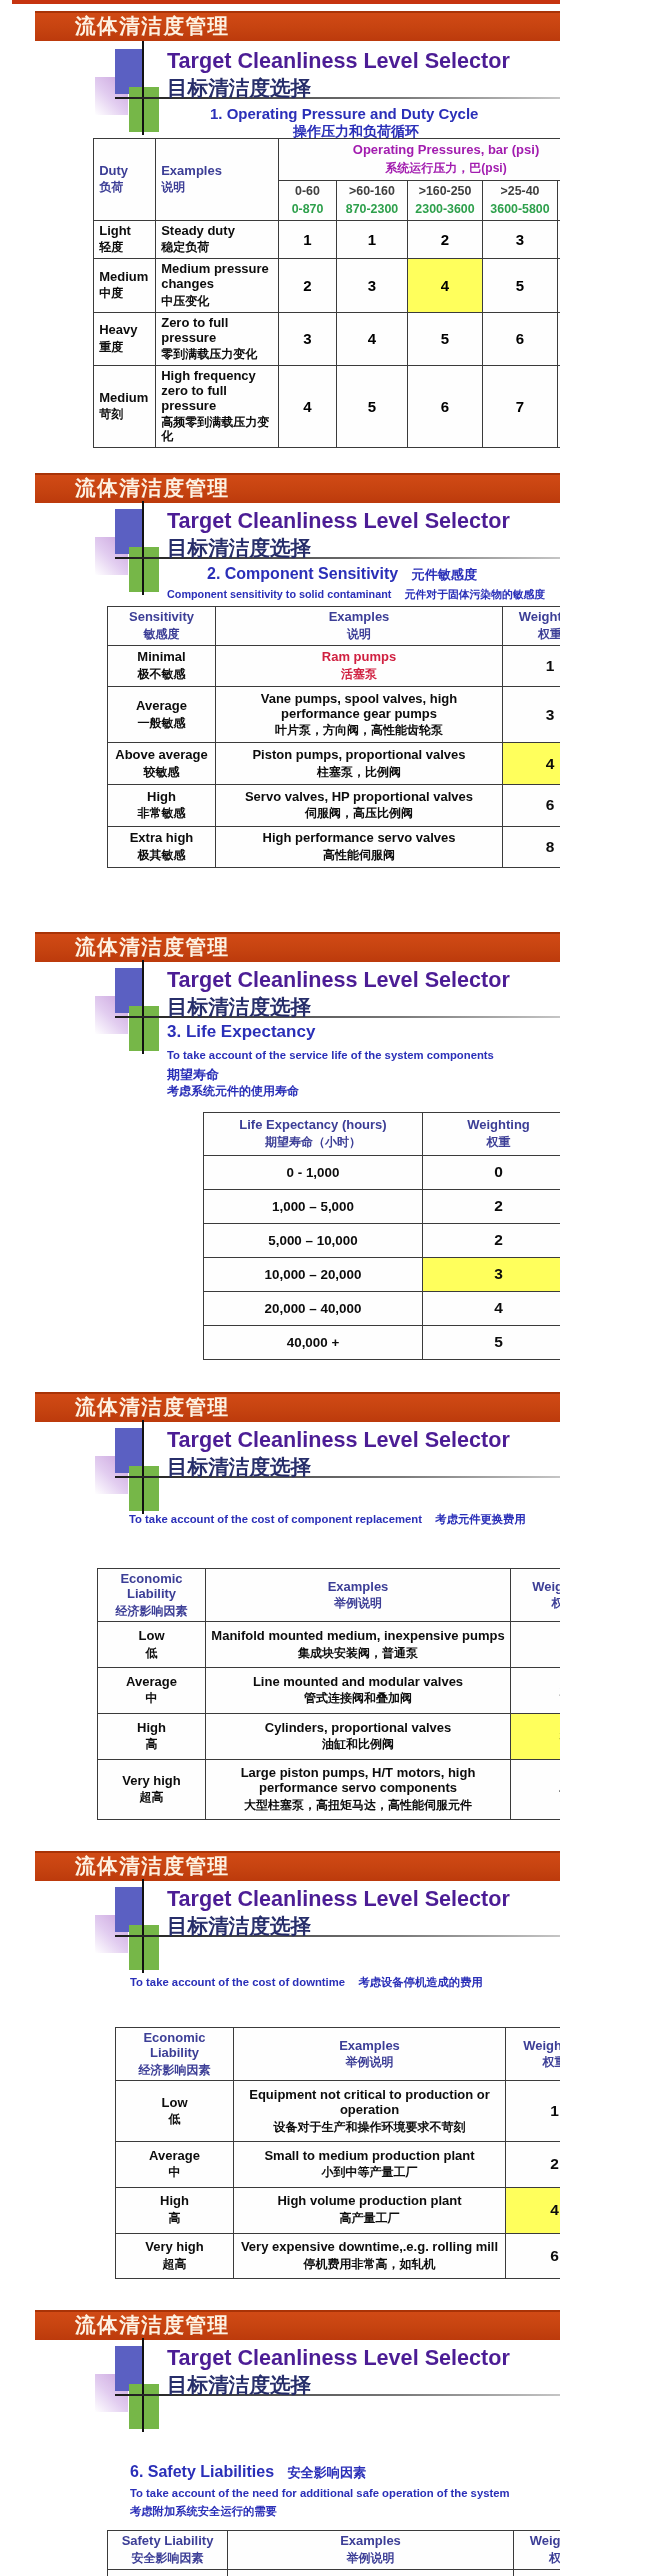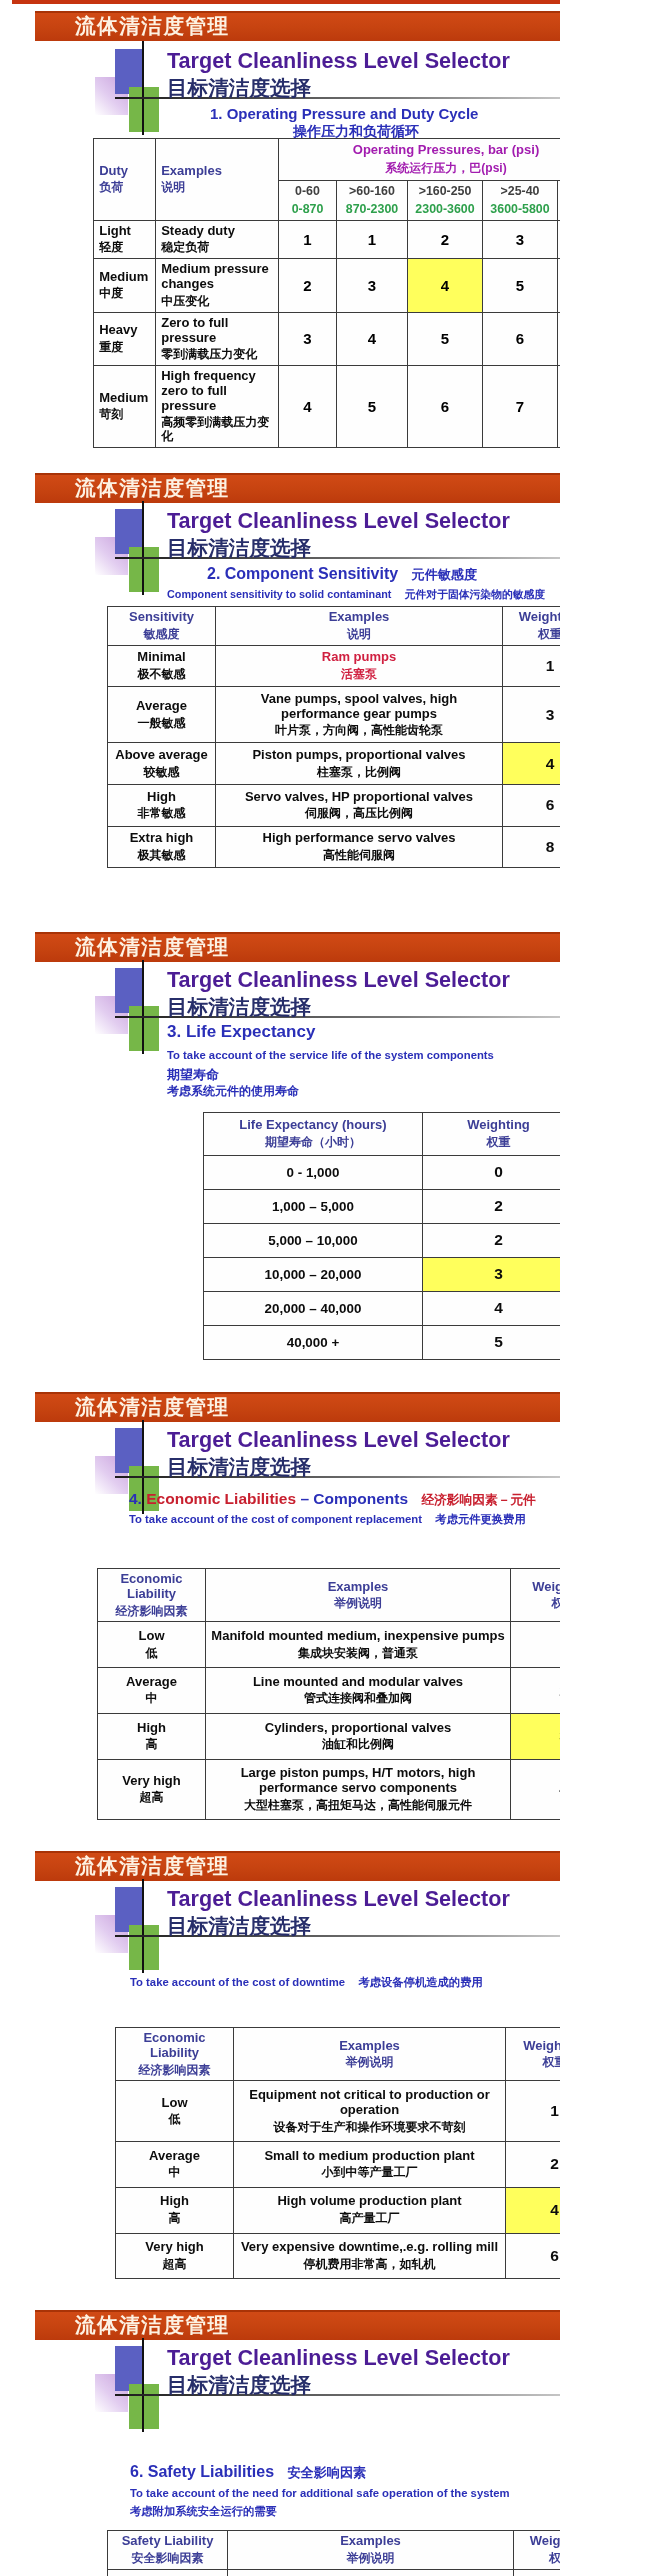--- a/index.html
+++ b/index.html
@@ -375,21 +375,20 @@
       <div class="banner">
         <span class="banner-title">流体清洁度管理</span>
       </div>
       <div class="sq purple"></div>
       <div class="sq blue"></div>
       <div class="sq green"></div>
       <div class="vline"></div>
       <div class="divider"></div>
       <div class="title-en">Target Cleanliness Level Selector</div>
       <div class="title-zh">目标清洁度选择</div>
-      <div class="hline h0"><span class="seg">4. </span><span class="seg red rtx">Economic Liabilities</span><span class="seg"> – Components</span><span class="seg red rtx small gap">经济影响因素－元件</span></div>
       <div class="hline h1"><span class="seg">To take account of the cost of component replacement</span><span class="seg gap">考虑元件更换费用</span></div>
       <table class="dtable wt t4">
         <colgroup>
           <col style="width: 108px;">
           <col style="width: 305px;">
           <col style="width: 106px;">
         </colgroup>
         <thead>
           <tr>
             <th>

